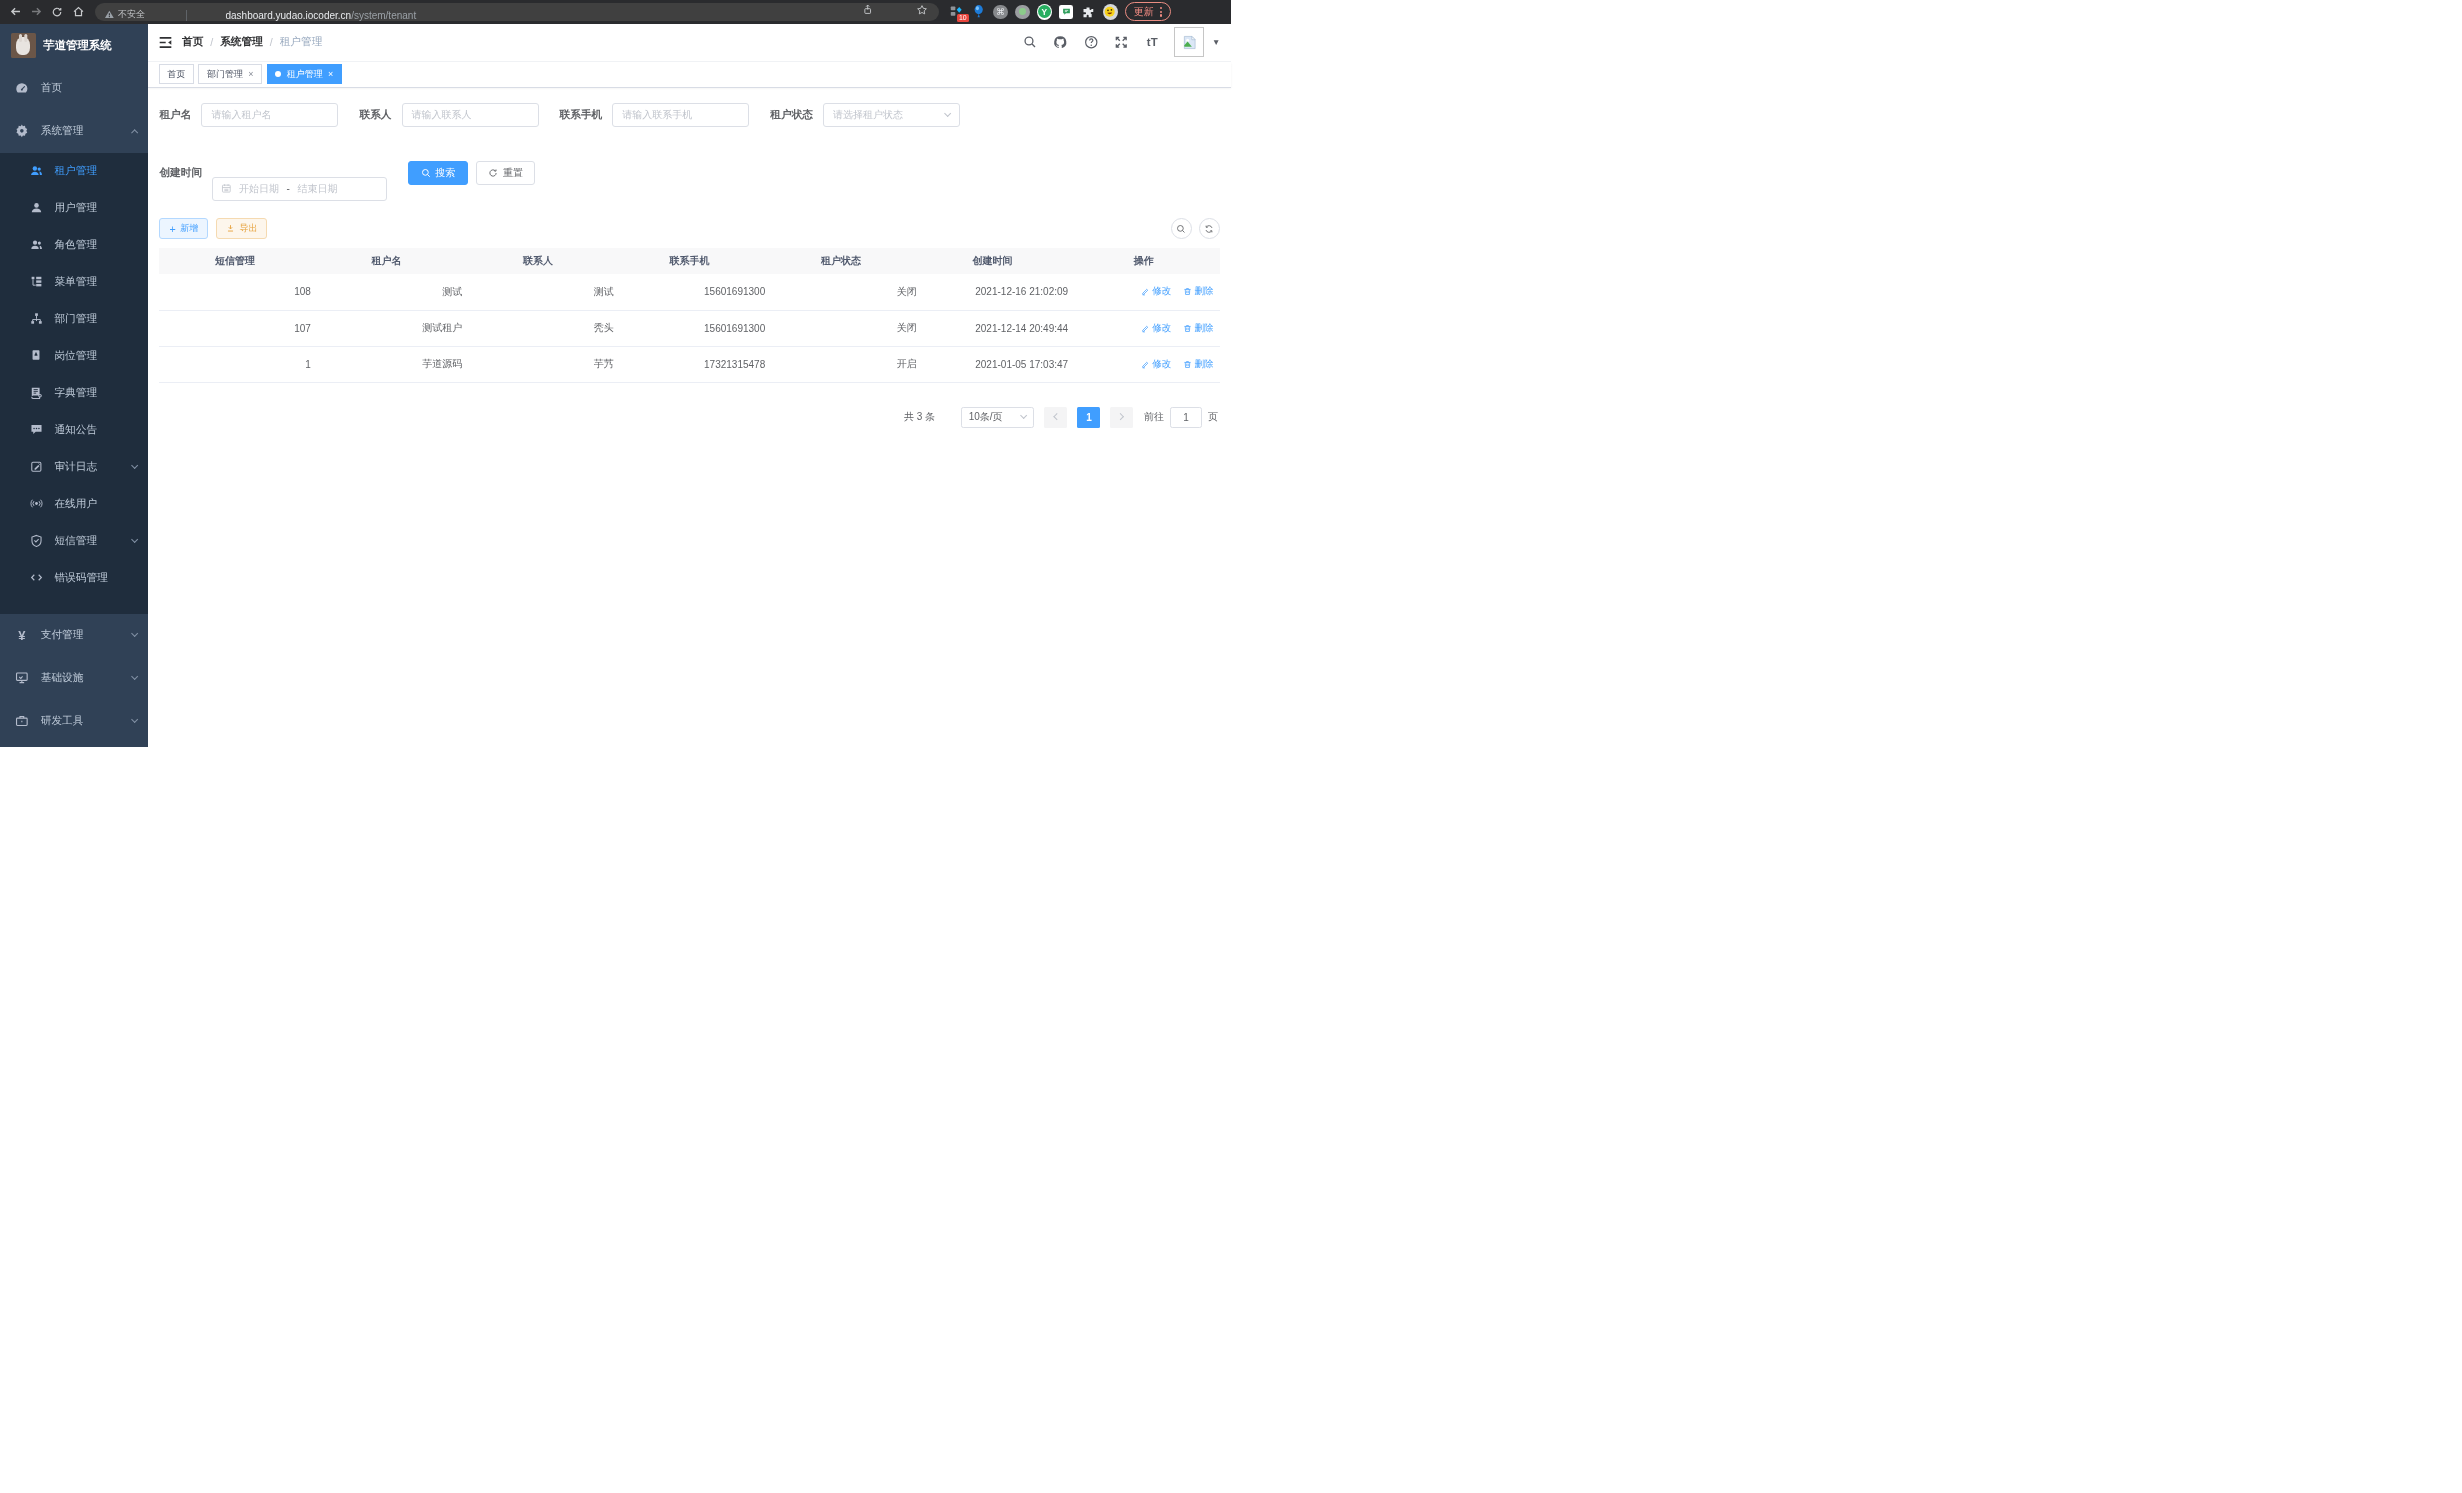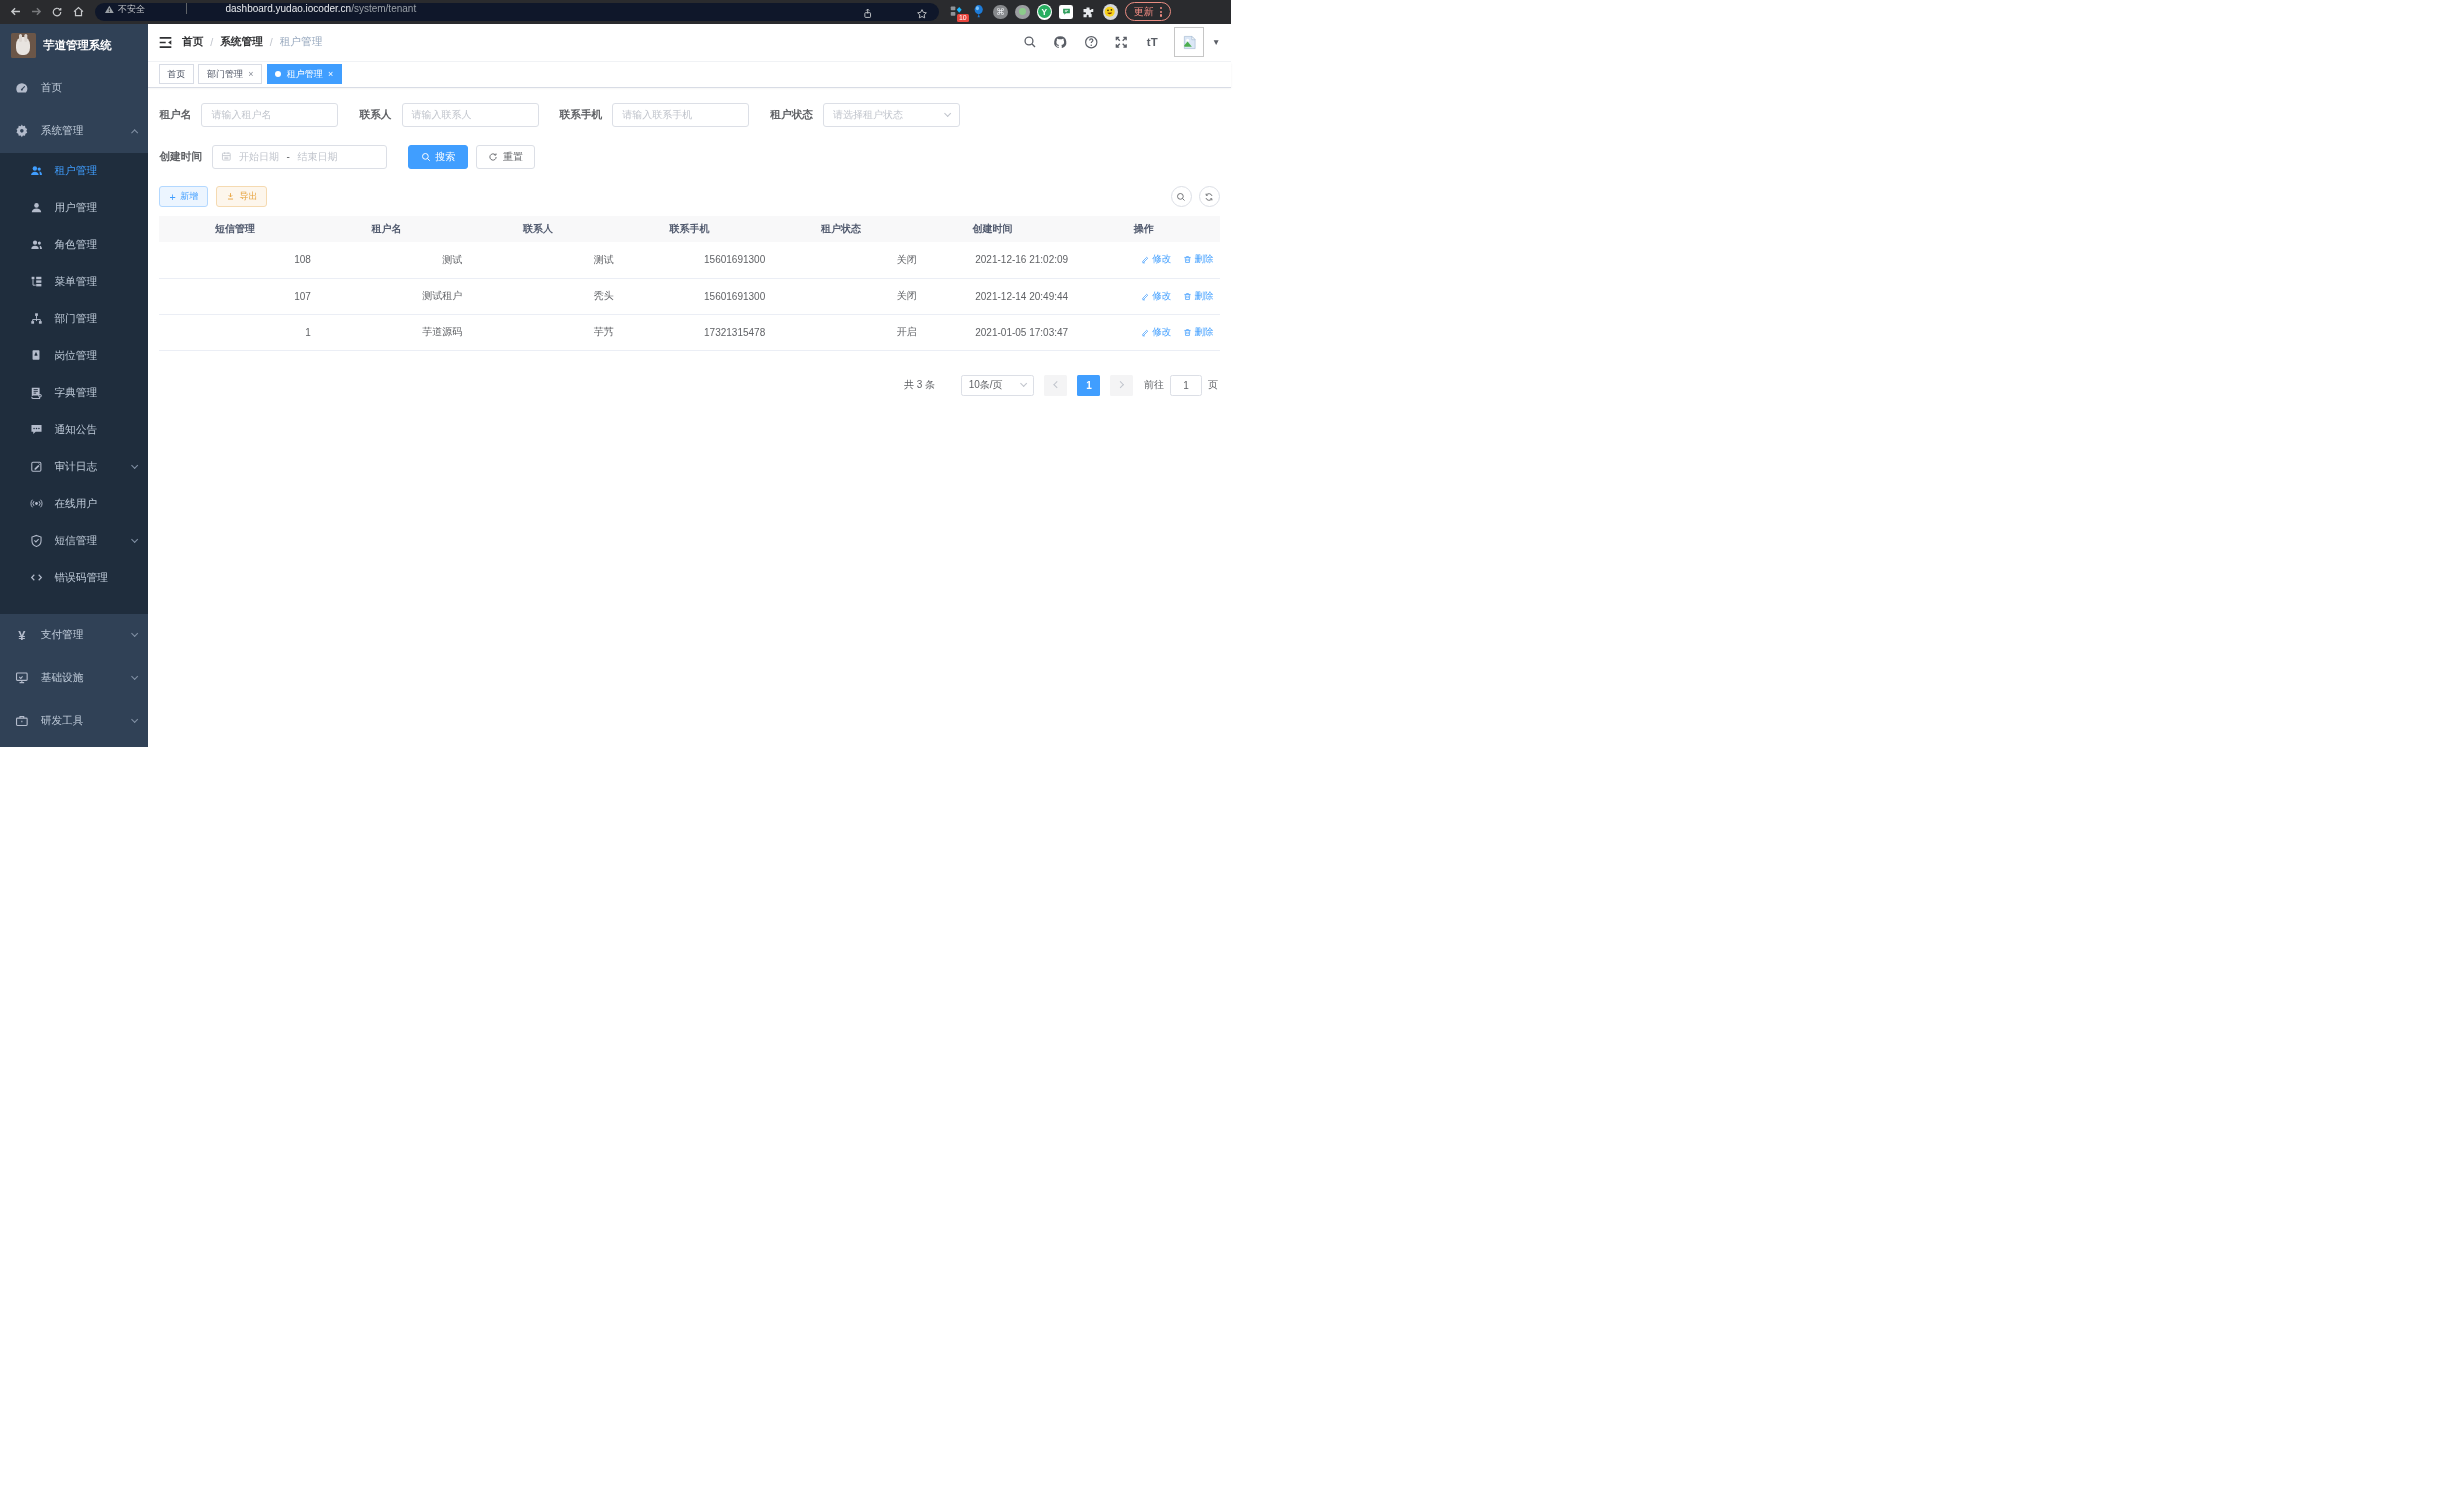--- a/index.html
+++ b/index.html
@@ -5,22 +5,22 @@
   * { margin:0; padding:0; box-sizing:border-box; }
   html,body { width:1231px; height:747px; overflow:hidden;
     font-family:"Liberation Sans","DejaVu Sans",sans-serif; }
   svg { display:block; }
 
   
   .browser { position:absolute; top:0; left:0; width:1231px; height:23.6px;
     background:#2a2b2e; display:flex; align-items:center; color:#c7c9cc; }
   .nav-btn { width:21px; height:21px; display:flex; align-items:center; justify-content:center; cursor:pointer; }
   .nav-btn:first-child { margin-left:4.6px; }
-  .omnibox { margin-left:6px; height:17.5px; width:844px; background:#0f172a; border-radius:9px;
-    display:flex; align-items:flex-start; padding:0 6px;gap:33px; }
+  .omnibox { margin-left:6px; height:17.5px; width:844px; background:#404040; border-radius:9px;
+    display:flex; align-items:flex-end; padding:0 6px;gap:33px; }
   .omni-sec { display:flex; align-items:center; gap:3.8px; color:#c7c9cc; font-size:9px; padding:0 3px; cursor:pointer;}
   .omni-div { width:0.8px; height:10.7px; background:#5f6368; margin:0 6px 0 4.6px; }
   .omni-url { font-size:10px; color:#e8eaed; white-space:nowrap; }
   .omni-url .path { color:#9aa0a6; }
   .omni-spacer { flex:1; }
   .ext-row { display:flex; align-items:center; gap:6.9px; margin-left:10.7px; }
   .ext { position:relative; width:15px; height:15px; display:flex; align-items:center; justify-content:center; cursor:pointer; }
   .badge { position:absolute; right:-4.6px; bottom:-3px; background:#e8453c; color:#fff; font-size:6.9px;
     padding:0.8px 2.3px; border-radius:1.5px; line-height:1; }
   .circle-ext { width:14.5px; height:14.5px; border-radius:50%; display:flex; align-items:center; justify-content:center; }
@@ -85,21 +85,21 @@
   .frow { display:flex; align-items:center; }
   .fitem { display:flex; align-items:center; margin-right:21px; }
   .flabel { font-size:10.7px; font-weight:600; color:#606266; margin-right:10px; white-space:nowrap; }
   .finput { width:137px; height:24px; border:0.8px solid #dcdfe6; border-radius:3px; background:#fff;
     display:flex; align-items:center; padding:0 9px; font-size:10px; color:#c0c4cc; cursor:text; }
   .fselect { justify-content:space-between; cursor:pointer; }
   .sel-chev { width:5.3px; height:5.3px; border-right:1px solid #c0c4cc; border-bottom:1px solid #c0c4cc;
     transform:rotate(45deg); margin-top:-2.3px; }
   .frow2 { margin-top:18px; }
   .drange { width:175px; height:24px; border:0.8px solid #dcdfe6; border-radius:3px; display:flex;
-    align-items:center; padding:0 7.6px; gap:7.6px; font-size:10px; color:#c0c4cc; cursor:pointer; }
+    align-items:center; padding:0 7.6px; gap:7.6px; font-size:10px; color:#c0c4cc; cursor:pointer;margin-top:32px; }
   .drange .sep { color:#606266; }
   .btn { height:24px; border-radius:3px; display:inline-flex; align-items:center; justify-content:flex-end;
     gap:4.6px; font-size:10px; padding:0 11.4px; cursor:pointer; border:0.8px solid #dcdfe6; background:#fff; color:#606266; }
   .btn.primary { background:#409eff; border-color:#409eff; color:#fff; }
   .btn-sm { height:21px; font-size:9px; padding:0 9px; }
   .btn.plain-primary { background:#ecf5ff; border-color:#b3d8ff; color:#409eff; }
   .btn.plain-warn { background:#fdf6ec; border-color:#f5dab1; color:#e6a23c; }
   .toolrow { margin-top:17.5px; display:flex; align-items:center; }
   .tool-right { margin-left:auto; display:flex; gap:6.9px; }
   .circ-btn { width:21px; height:21px; border-radius:50%; border:0.8px solid #dcdfe6; background:#fff;

